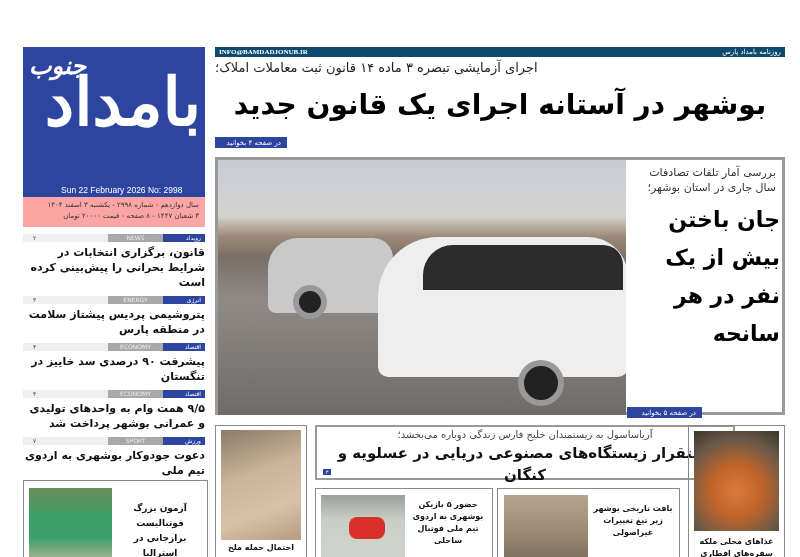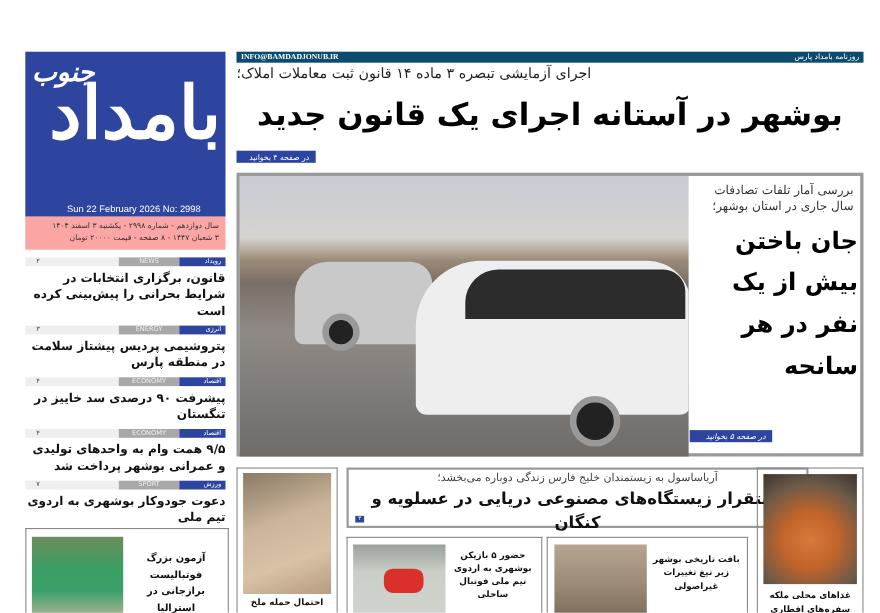--- a/index.html
+++ b/index.html
@@ -98,21 +98,21 @@
 </div>
 <div class="abs side-story">
   <div class="kicker">بررسی آمار تلفات تصادفات سال جاری در استان بوشهر؛</div>
   <div class="big">
     <div>جان باختن</div>
     <div>بیش از یک</div>
     <div>نفر در هر</div>
     <div>سانحه</div>
   </div>
 </div>
-<div class="abs readmore" style="left:627px; top:391px; width:75px;font-style:italic;">در صفحه ۵ بخوانید</div>
+<div class="abs readmore" style="left:627px; top:407px; width:75px;">در صفحه ۵ بخوانید</div>
 
 <div class="abs news-col">
   <div class="section-bar">
     <span class="pg">۲</span>
     <span class="en">NEWS</span>
     <span class="fa">رویداد</span>
   </div>
   <div class="news-item">قانون، برگزاری انتخابات در شرایط بحرانی را پیش‌بینی کرده است</div>
 
   <div class="section-bar">

